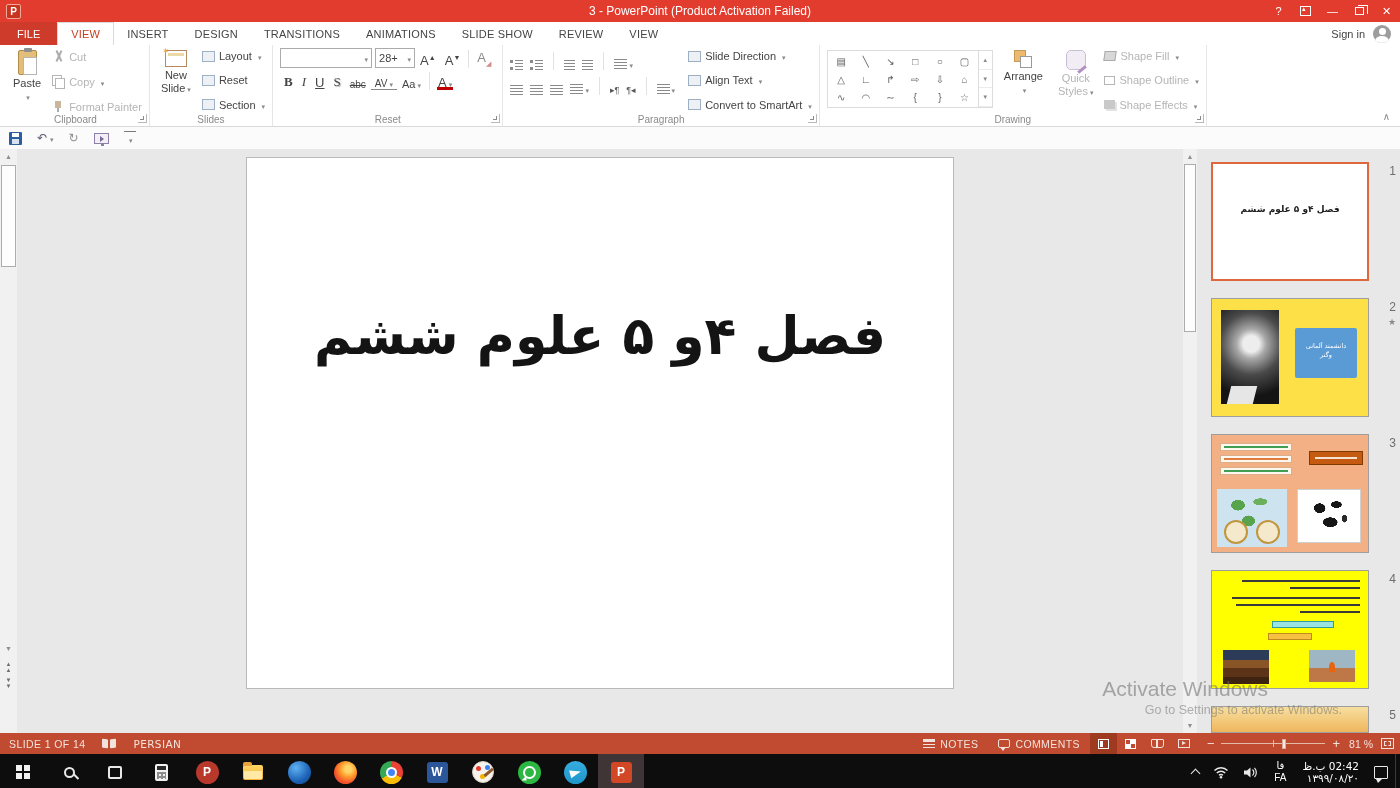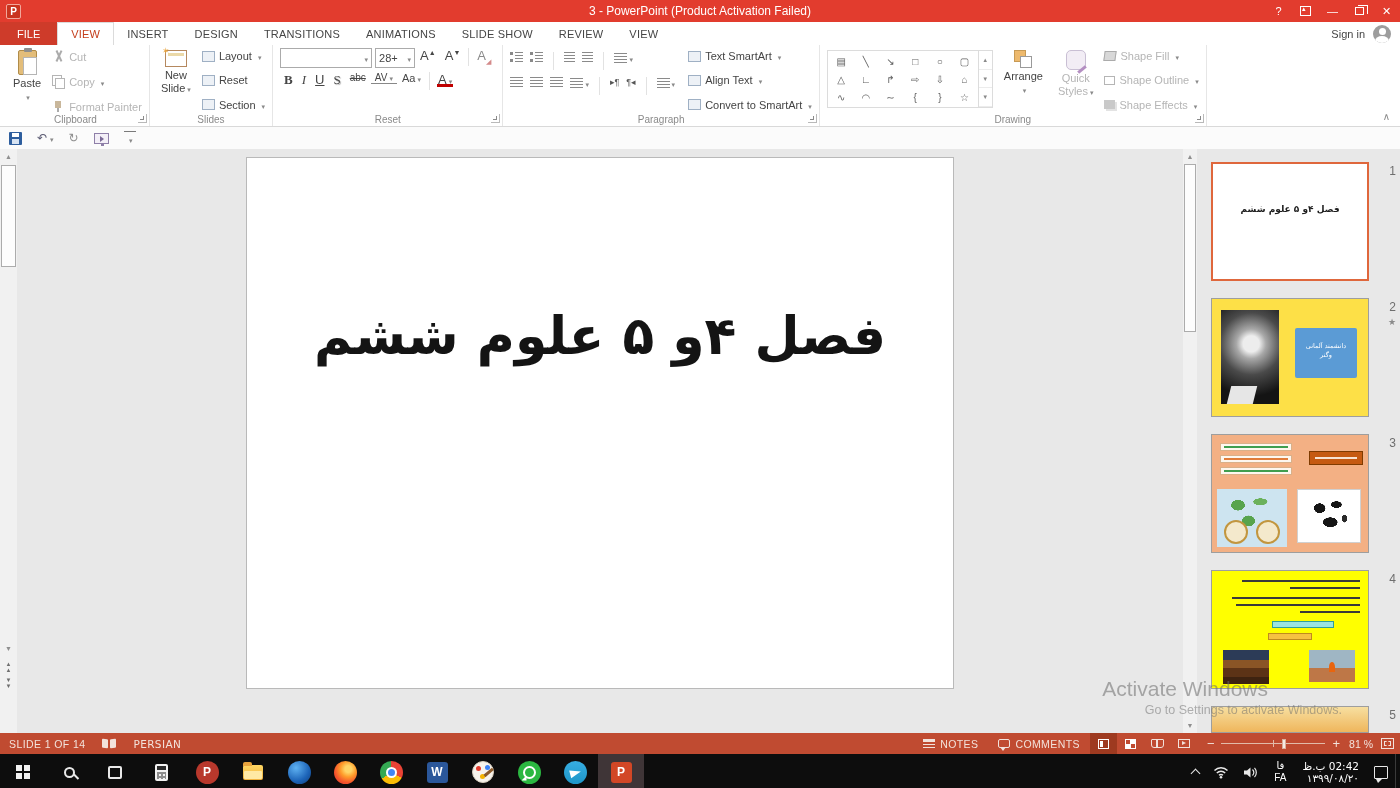--- a/index.html
+++ b/index.html
@@ -55,21 +55,21 @@
   .i-fp::before{content:"";position:absolute;left:3px;top:1px;width:6px;height:7px;background:#C9B79B}
   .i-fp::after{content:"";position:absolute;left:5px;top:8px;width:2px;height:4px;background:#ABABAB}
   .i-newslide{width:22px;height:17px;border:1px solid #B5885E;background:#fff;position:relative;margin-bottom:2px}
   .i-newslide::before{content:"";position:absolute;left:2px;top:2px;right:2px;height:3px;background:#EBD9A8}
   .i-newslide::after{content:"✶";position:absolute;left:-4px;top:-6px;color:#E8A33D;font-size:9px}
   .gi{display:inline-block;background:#EDF1F6;border:1px solid #9FB0C4}
   .gi12{width:13px;height:11px}
   .i-lines{width:13px;height:10px;background:repeating-linear-gradient(to bottom,#8A8A8A 0 1px,transparent 1px 3px)}
   .i-lines-b{width:13px;height:10px;border-left:3px dotted #8a8a8a;padding-left:2px;background:repeating-linear-gradient(to bottom,#8A8A8A 0 1px,transparent 1px 3px);background-clip:content-box}
   .combo{height:20px;border:1px solid #ABABAB;background:#fff;display:flex;align-items:center;justify-content:space-between;padding:0 3px;color:#444}
-  .fmtrow{display:flex;align-items:flex-start;gap:1px}
+  .fmtrow{display:flex;align-items:flex-end;gap:1px}
   .fmt{padding:0 4px;font-size:13px;color:#464646}
   .vsep{width:1px;height:18px;background:#E2E2E2;margin:0 3px}
   .fcolor{position:relative;padding:0 4px;font-size:13px}
   .fcolor::after{content:"";position:absolute;left:3px;right:3px;bottom:0px;height:3px;background:#C00000}
   .shapebox{width:152px;height:58px;border:1px solid #DCDCDC;background:#fff;display:grid;grid-template-columns:repeat(6,1fr);align-items:center;justify-items:center;padding:1px}
   .shapecell{font-size:10px;color:#5F5F5F;cursor:default}
   .shapescroll{width:14px;height:58px;border:1px solid #DCDCDC;border-left:none;display:flex;flex-direction:column}
   .shapescroll span{flex:1;display:flex;align-items:center;justify-content:center;font-size:6px;color:#8a8a8a;border-bottom:1px solid #ECECEC}
   .i-arrange{width:18px;height:18px;position:relative;margin-bottom:2px}
   .i-arrange::before{content:"";position:absolute;left:0;top:0;width:10px;height:10px;background:#EDB96D;border:1px solid #C79A55}
@@ -363,21 +363,21 @@
         <span class="vsep"></span>
         <span style="display:flex;align-items:center">
             <span class="i-lines"></span>
             <span class="dd"></span>
           </span>
       </div>
     </div>
     <div class="scol" style="padding-left:6px">
       <div class="srow">
           <span class="gi gi12"></span>
-          <span>Text SmartArt</span>
+          <span>Slide Direction</span>
           <span class="dd"></span>
         </div>
       <div class="srow">
           <span class="gi gi12"></span>
           <span>Align Text</span>
           <span class="dd"></span>
         </div>
       <div class="srow">
           <span class="gi gi12"></span>
           <span>Convert to SmartArt</span>

